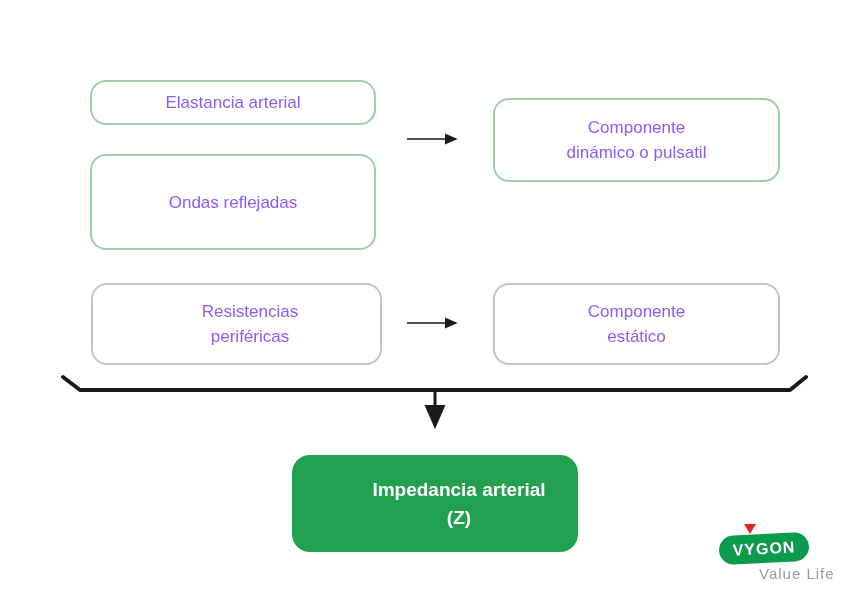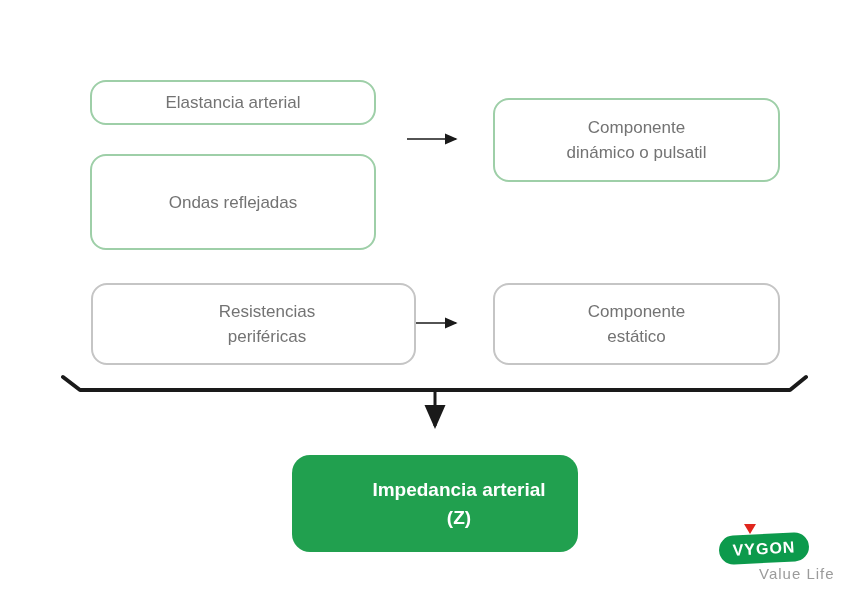--- a/index.html
+++ b/index.html
@@ -13,32 +13,32 @@
   }
   .box {
     position: absolute;
     display: flex;
     flex-direction: column;
     align-items: center;
     justify-content: center;
     text-align: center;
     border-radius: 16px;
     background: #ffffff;
-    color: #737373;
+    color: #8b5cf6;
     font-size: 17px;
     line-height: 25px;
     box-sizing: border-box;
   }
   .box.green-border { border: 2px solid #9ecfa8; }
   .box.gray-border  { border: 2px solid #c5c5c5; }
 
   .box-elastancia   { left: 90px;  top: 80px;  width: 286px; height: 45px; }
   .box-ondas        { left: 90px;  top: 154px; width: 286px; height: 96px; }
   .box-dinamico     { left: 493px; top: 98px;  width: 287px; height: 84px; }
-  .box-resistencias { left: 91px;  top: 283px; width: 325px; height: 82px; padding-left: 27px; }
+  .box-resistencias { left: 91px;  top: 283px; width: 291px; height: 82px; padding-left: 27px; }
   .box-estatico     { left: 493px; top: 283px; width: 287px; height: 82px; }
 
   .box-impedancia {
     left: 292px; top: 455px; width: 286px; height: 97px;
     background: #21a04f;
     border: none;
     border-radius: 18px;
     color: #ffffff;
     font-weight: bold;
     font-size: 19px;

